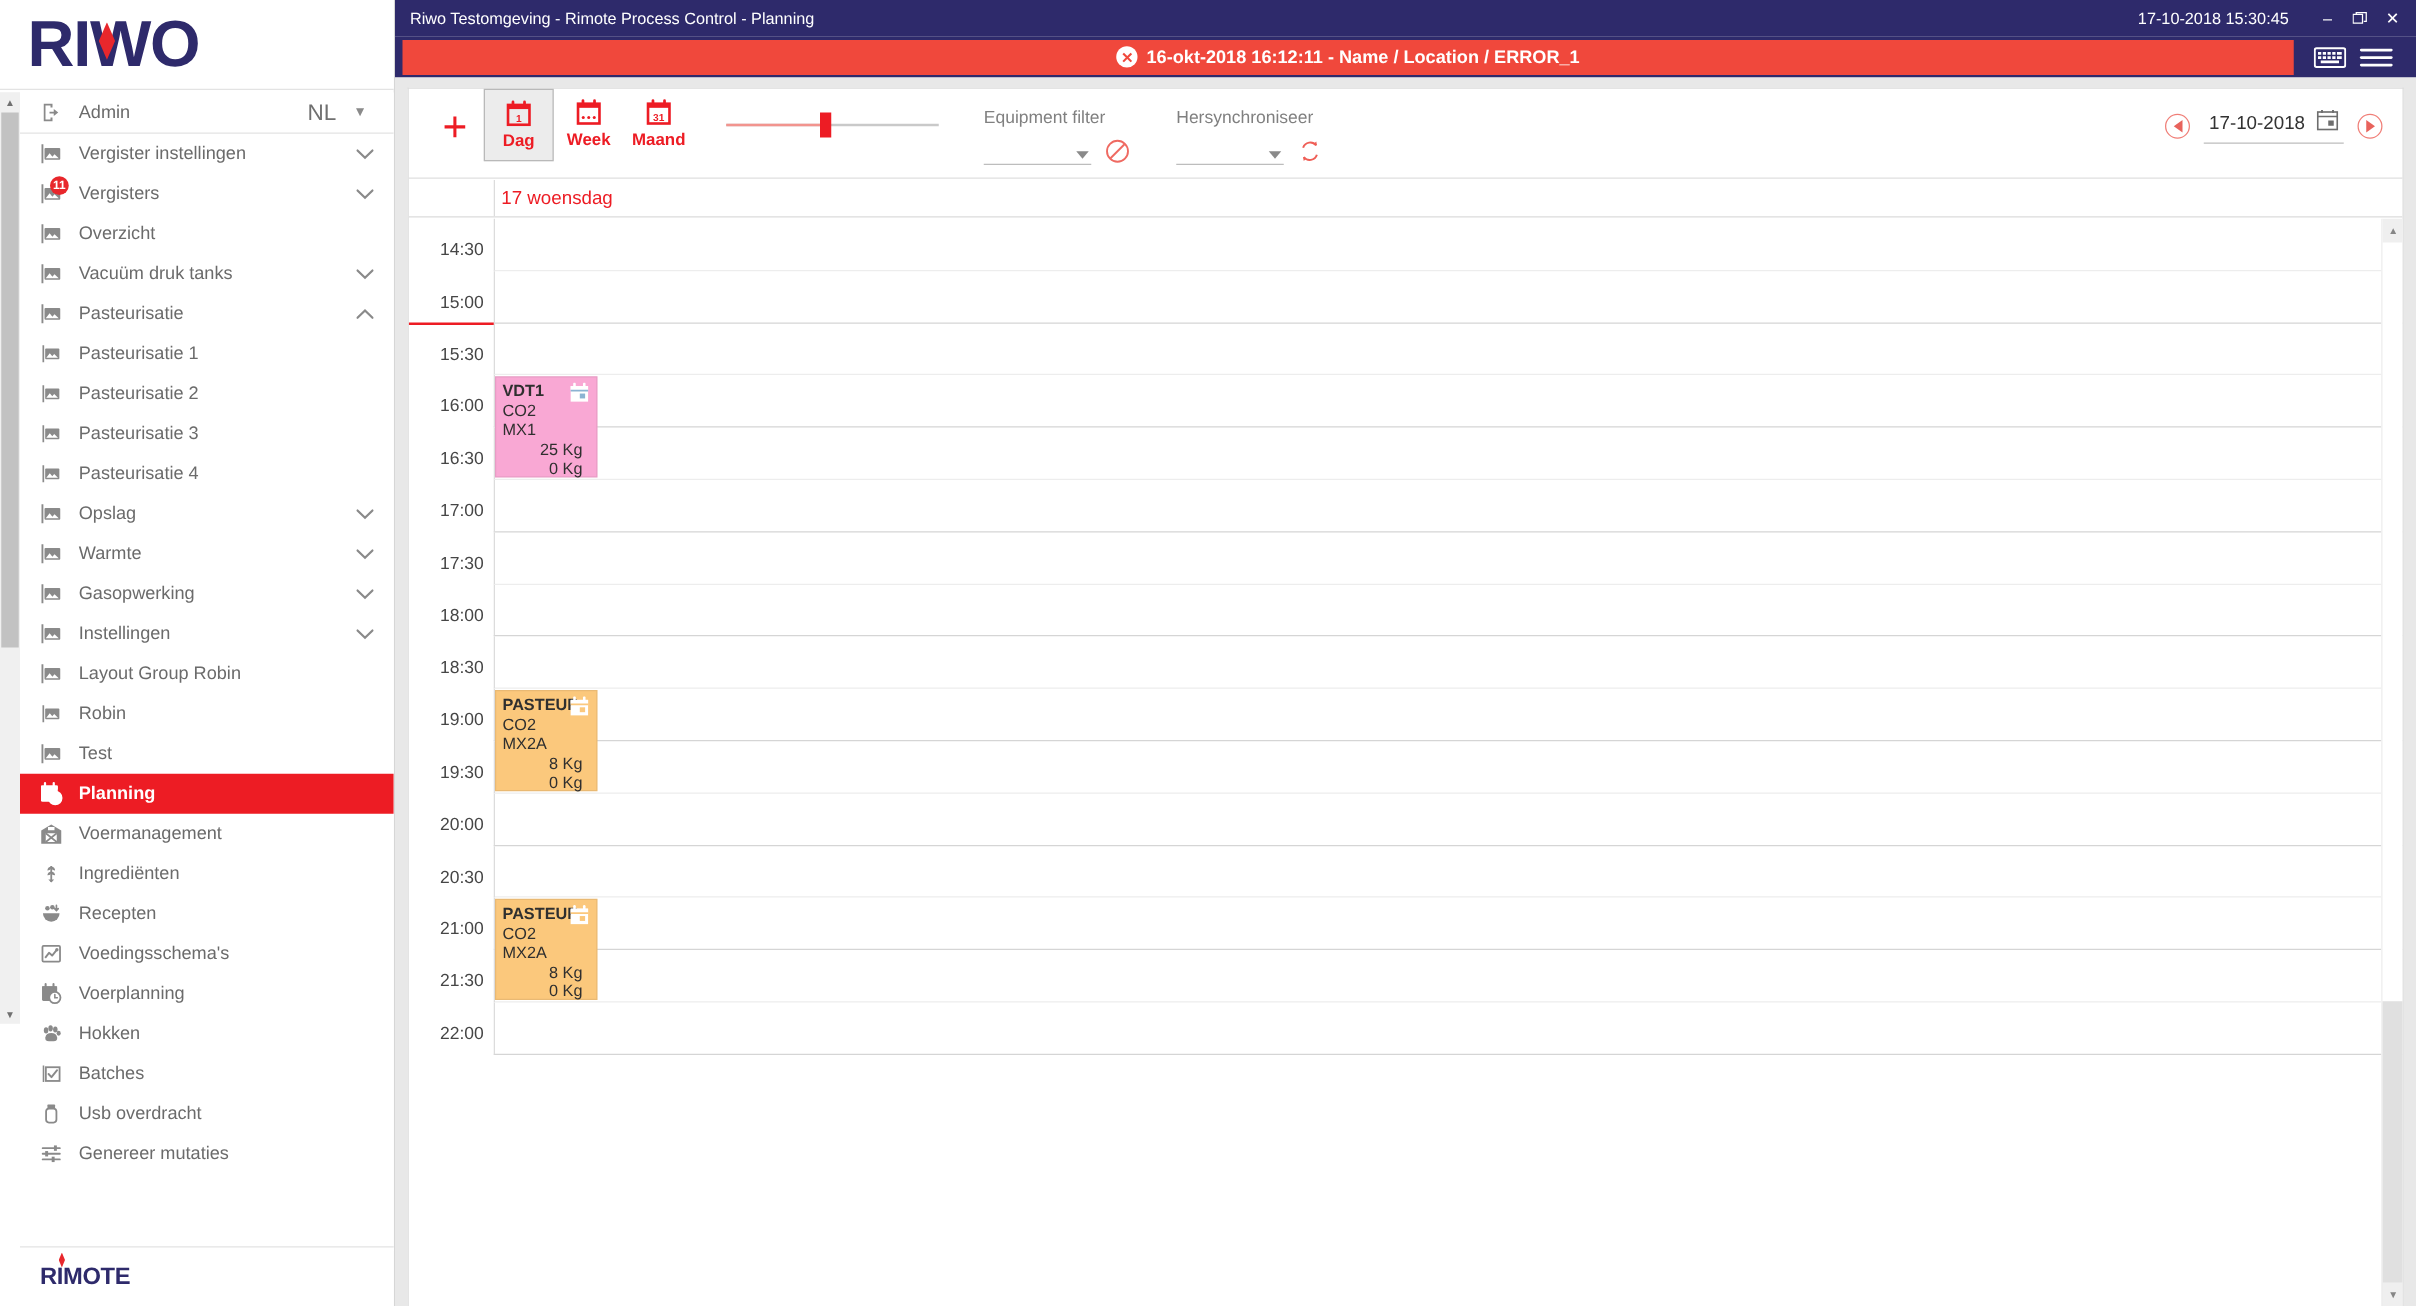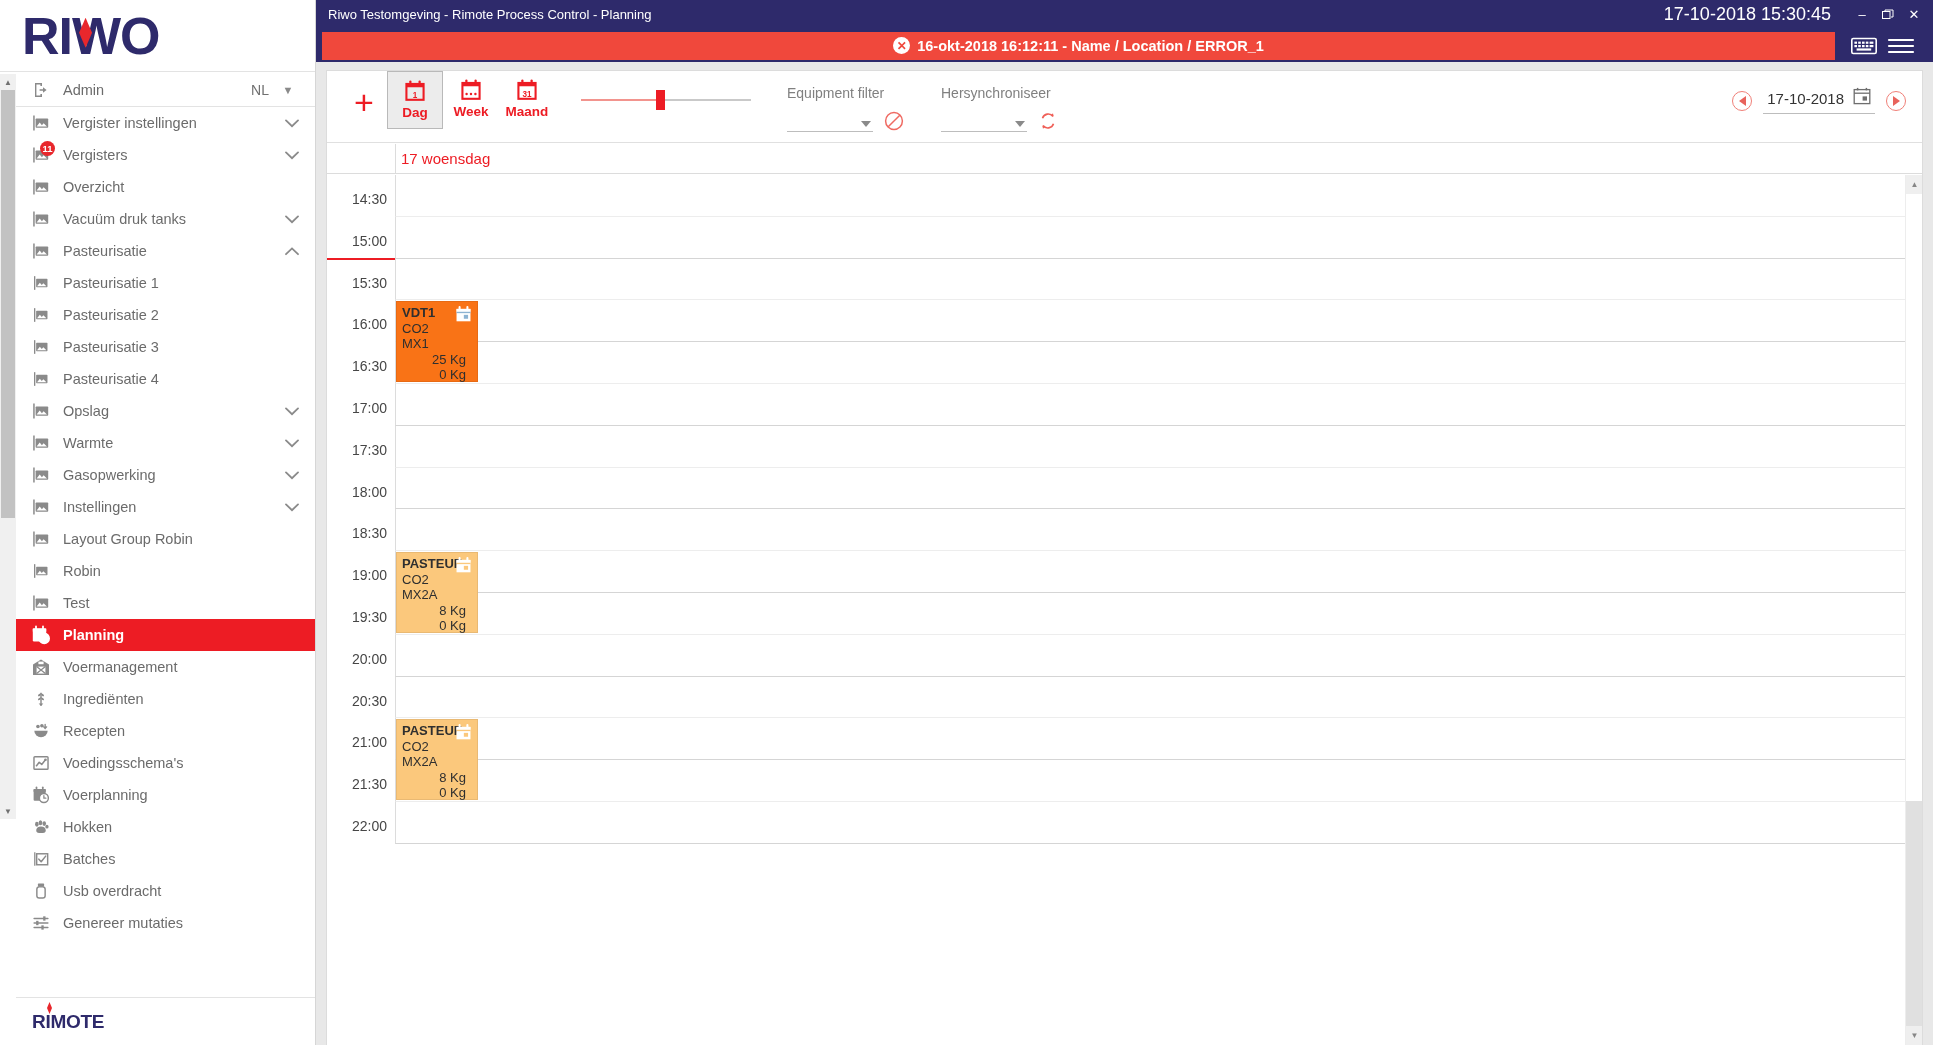--- a/index.html
+++ b/index.html
@@ -72,41 +72,41 @@
   .nav-row .chev{
     width:26px; display:flex;align-items:center;justify-content:center;
     color:#8a8a8a; font-size:11px; margin-right:10px;
   }
   .badge{
     position:absolute; top:-3px; left:10px;
     background:#e8272c; color:#fff; font-size:9.5px; font-weight:bold;
     border-radius:50%; width:15px;height:15px;
     display:flex;align-items:center;justify-content:center; line-height:1;
   }
-  .lang{ color:#707070; font-size:14px; margin-right:6px; }
+  .lang{ color:#707070; font-size:18px; margin-right:6px; }
 
   #brand-footer{
     position:absolute; left:16px; bottom:0; right:0; height:48px;
     border-top:1px solid #e3e3e3; display:flex; align-items:center; padding-left:16px;
     background:#fff;
   }
   .rimote-logo{ font-size:19px;font-weight:bold;color:#2e2a6b;position:relative;letter-spacing:-0.3px;}
   .rimote-diamond{
     position:absolute;left:31px;top:4px;width:5px;height:12px;background:#e8272c;
     clip-path: polygon(50% 0,100% 50%,50% 100%,0 50%);
   }
 
   
   #window { position:absolute; left:316px; top:0; right:0; height:1045px; background:#fff; }
   #titlebar{
     height:29px; background:#2e2a6b; color:#ffffff;
     display:flex; align-items:center; padding:0 6px 0 12px; font-size:13px;
   }
   #titlebar .title{ flex:1 1 auto; }
-  #titlebar .clock{ font-size:18px; margin-right:18px; }
+  #titlebar .clock{ font-size:13px; margin-right:18px; }
   .winbtn{ width:26px;height:22px;display:flex;align-items:center;justify-content:center;
            color:#fff;font-size:13px;cursor:pointer;}
   #errorbar-row{
     height:33px; background:#2e2a6b; display:flex; align-items:center; padding:0 6px 0 6px;
   }
   #errorbar{
     flex:1 1 auto; height:28px; background:#f0483c; color:#fff;
     display:flex; align-items:center; justify-content:center;
     font-size:14.5px; font-weight:bold; gap:7px;
   }
@@ -833,21 +833,21 @@
                 <div class="hr-row">
                   <div class="gutter">21:30</div>
                   <div class="slot"></div>
                 </div>
                 <div class="hr-row major">
                   <div class="gutter">22:00</div>
                   <div class="slot"></div>
                 </div>
               </div>
             <div id="events">
-                <div class="event blue" style="top: 126.4px; left: 69px; height: 80.6px; background: #f97316;">
+                <div class="event blue" style="top: 126.4px; left: 69px; height: 80.6px; background: #f9a8d4;">
                   <span class="ev-cal-ico"><svg width="17" height="17" viewBox="0 0 20 20">
                       <rect x="1.8" y="3.4" width="16.4" height="14.6" fill="#ffffff"></rect>
                       <rect x="1.8" y="3.4" width="16.4" height="3.4" fill="#ffffff"></rect>
                       <line x1="5.4" y1="1.2" x2="5.4" y2="4.6" stroke="#ffffff" stroke-width="2.4" stroke-linecap="round"></line>
                       <line x1="14.6" y1="1.2" x2="14.6" y2="4.6" stroke="#ffffff" stroke-width="2.4" stroke-linecap="round"></line>
                       <rect x="10.4" y="10.4" width="5" height="4.6" fill="#8cb3d2"></rect>
                       <line x1="1.8" y1="7.6" x2="18.2" y2="7.6" stroke="#8cb3d2" stroke-width="1.6"></line>
                     </svg></span>
                   <div class="ev-title">VDT1</div>
                   <div>CO2</div>

